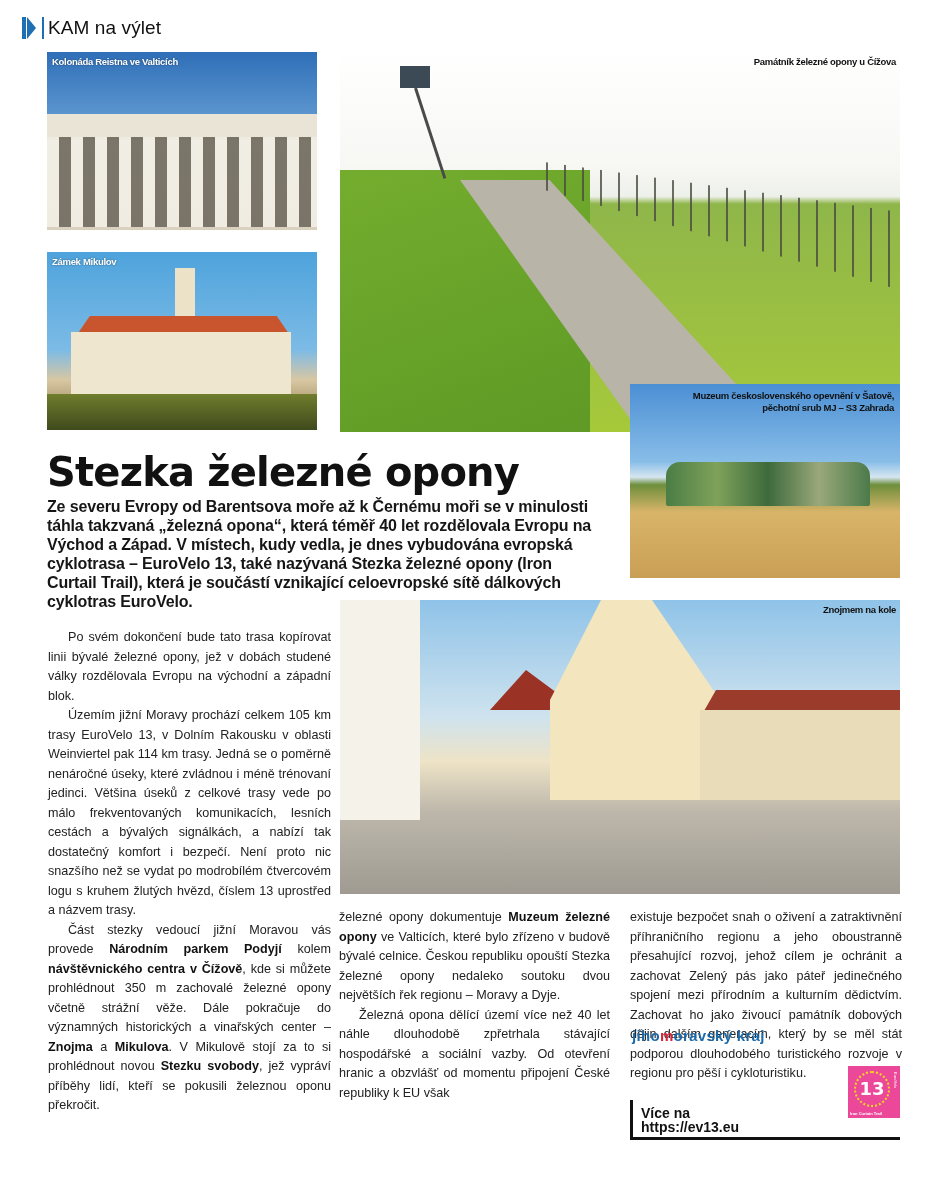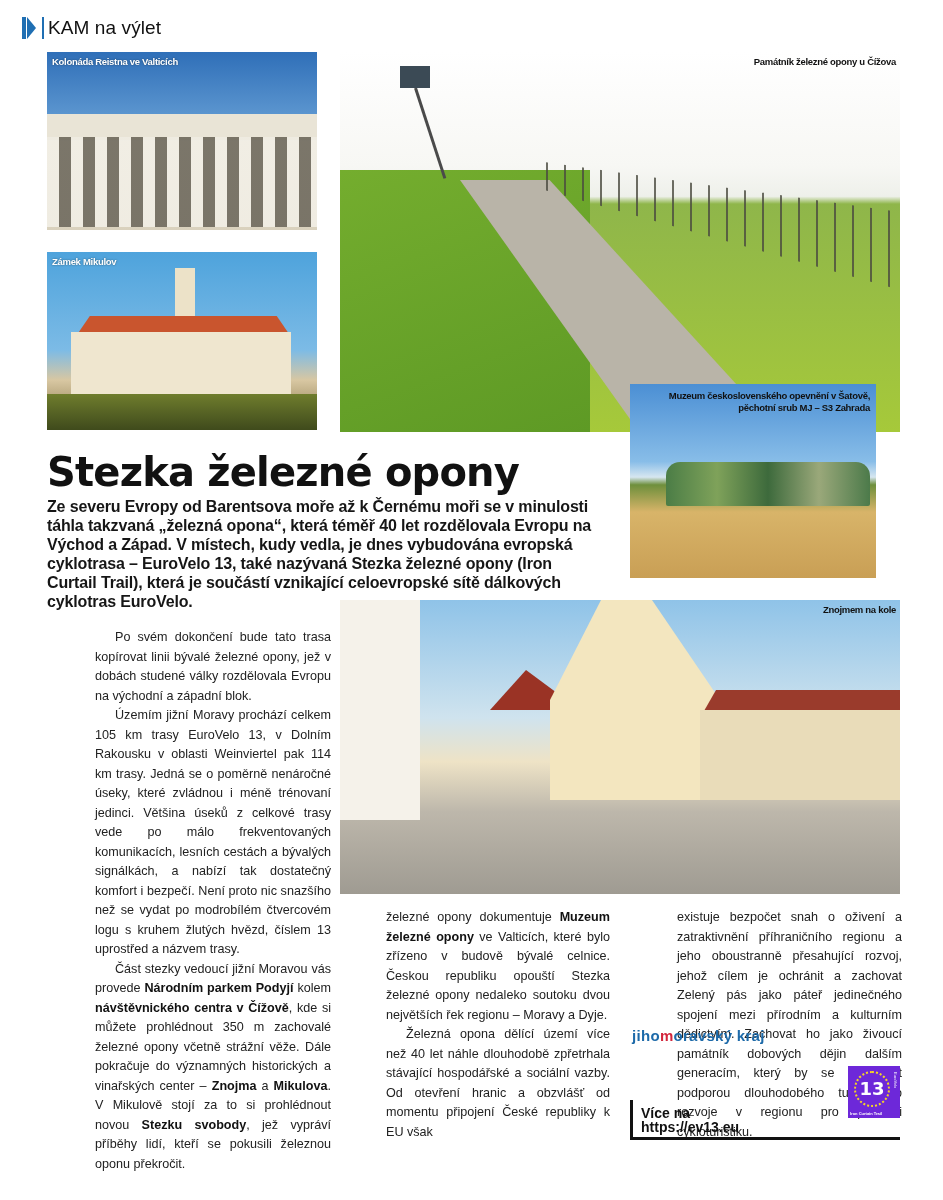--- a/index.html
+++ b/index.html
@@ -30,47 +30,47 @@
   #ph-castle .tower { position: absolute; left: 128px; top: 16px; width: 20px; height: 66px; background: #ece2c8; }
   #ph-castle .trees { position: absolute; left: 0; right: 0; bottom: 0; height: 36px; background: linear-gradient(180deg, #6f7d2d, #3f4a1c); }
 
   #ph-tower { left: 340px; top: 52px; width: 560px; height: 380px; background: linear-gradient(180deg, #ffffff 0%, #f7f7f4 30%, #eef0ea 38%, #8fb64a 40%, #a6c93a 100%); }
   #ph-tower .field-left { position: absolute; left: 0; top: 118px; width: 250px; height: 262px; background: linear-gradient(160deg, #74ad2e, #5e9a25); }
   #ph-tower .road { position: absolute; left: 120px; top: 128px; width: 320px; height: 252px; background: #b9b4a8; clip-path: polygon(0 0, 28% 0, 100% 100%, 56% 100%); }
   #ph-tower .fence { position: absolute; left: 190px; top: 108px; width: 370px; height: 130px; background: repeating-linear-gradient(90deg, transparent 0, transparent 16px, #4a4a3f 16px, #4a4a3f 18px); clip-path: polygon(0 0, 100% 40%, 100% 100%, 0 20%); opacity: 0.8; }
   #ph-tower .watch { position: absolute; left: 60px; top: 14px; width: 30px; height: 22px; background: #3b4a55; }
   #ph-tower .leg { position: absolute; left: 74px; top: 36px; width: 3px; height: 95px; background: #4a4a4a; transform: rotate(-18deg); transform-origin: top; }
 
-  #ph-bunker { left: 630px; top: 384px; width: 246px; height: 194px; background: linear-gradient(180deg, #4b8fd4 0%, #88bde8 40%, #d6e6f0 48%, #6e8f3c 52%, #d8b469 66%, #c99f55 100%); }
+  #ph-bunker { left: 630px; top: 384px; width: 270px; height: 194px; background: linear-gradient(180deg, #4b8fd4 0%, #88bde8 40%, #d6e6f0 48%, #6e8f3c 52%, #d8b469 66%, #c99f55 100%); }
   #ph-bunker .bk { position: absolute; left: 36px; top: 78px; width: 204px; height: 44px; background: linear-gradient(90deg, #4b7d46, #7fa25a, #3d6a3c, #9aa87a, #4c7a4a); border-radius: 14px 14px 2px 2px; }
 
   #ph-znojmo { left: 340px; top: 600px; width: 560px; height: 294px; background: linear-gradient(180deg, #8fc3e8 0%, #cfe3ee 40%, #eee3c6 55%, #bdb7ab 72%, #9f9b92 100%); }
   #ph-znojmo .church { position: absolute; left: 210px; top: 0; width: 170px; height: 200px; background: #f3e6bf; clip-path: polygon(30% 0, 60% 0, 100% 50%, 100% 100%, 0 100%, 0 50%); }
   #ph-znojmo .roofL { position: absolute; left: 150px; top: 70px; width: 90px; height: 40px; background: #9a3325; clip-path: polygon(0 100%, 40% 0, 100% 100%); }
   #ph-znojmo .bldL { position: absolute; left: 0; top: 0; width: 80px; height: 220px; background: #f5f2ea; }
   #ph-znojmo .bldR { position: absolute; right: 0; top: 110px; width: 200px; height: 90px; background: #e9dcb9; }
   #ph-znojmo .roofR { position: absolute; right: 0; top: 90px; width: 200px; height: 28px; background: #9a3b2c; clip-path: polygon(0 100%, 8% 0, 100% 0, 100% 100%); }
 
   
   .headline { position: absolute; left: 47px; top: 446px; font-family: "DejaVu Sans", sans-serif; font-weight: bold; font-size: 40px; letter-spacing: -0.8px; line-height: 52px; color: #111; }
   .lead { position: absolute; left: 47px; top: 497px; width: 555px; font-family: "Liberation Sans", sans-serif; font-weight: bold; font-size: 16px; line-height: 19px; color: #161616; letter-spacing: -0.15px; }
 
   
   .col { position: absolute; font-family: "Liberation Sans", sans-serif; font-size: 12.6px; line-height: 19.5px; color: #222; text-align: justify; hyphens: manual; }
-  .col p { text-indent: 20px; margin-left: 47px; }
+  .col p { text-indent: 20px; }
   .col p.noindent { text-indent: 0; }
   .col b { font-weight: bold; color: #111; }
   #col1 { left: 48px; top: 628px; width: 283px; }
   #col2 { left: 339px; top: 908px; width: 271px; }
   #col3 { left: 630px; top: 908px; width: 272px; }
 
   
   .jmk { position: absolute; left: 632px; top: 1027px; font-family: Liberation Sans, sans-serif; font-weight: bold; font-size: 15px; letter-spacing: 0.3px; color: #1d6aa9; }
   .jmk .m { color: #d3263c; }
-  .ev13 { position: absolute; left: 848px; top: 1066px; width: 52px; height: 52px; background: #6d28d9; }
+  .ev13 { position: absolute; left: 848px; top: 1066px; width: 52px; height: 52px; background: #ec4899; }
   .ev13 .stars { position: absolute; left: 6px; top: 5px; width: 36px; height: 36px; border-radius: 50%; border: 2px dotted #f6d526; }
   .ev13 .num { position: absolute; left: 0; top: 12px; width: 48px; text-align: center; font-family: "DejaVu Sans", sans-serif; font-weight: bold; font-size: 18px; color: #fff; }
   .ev13 .sub { position: absolute; left: 2px; bottom: 2px; font-size: 4px; color: #fff; font-weight: bold; }
   .ev13 .side { position: absolute; right: 2px; top: 6px; font-size: 4px; color: #fff; writing-mode: vertical-rl; }
   .more { position: absolute; left: 630px; top: 1100px; width: 270px; height: 40px; border-left: 3px solid #111; border-bottom: 3px solid #111; padding: 6px 0 0 8px; font-family: "Liberation Sans", sans-serif; font-weight: bold; font-size: 14px; line-height: 14px; color: #111; }
 
   
   .footer { position: absolute; left: 18px; top: 1202px; display: flex; align-items: center; height: 20px; }
   .pg { font-family: "DejaVu Sans", sans-serif; font-size: 17px; color: #111; }
   .pgsep { width: 3px; height: 18px; background: #1f6fb3; margin: 0 10px 0 8px; }

